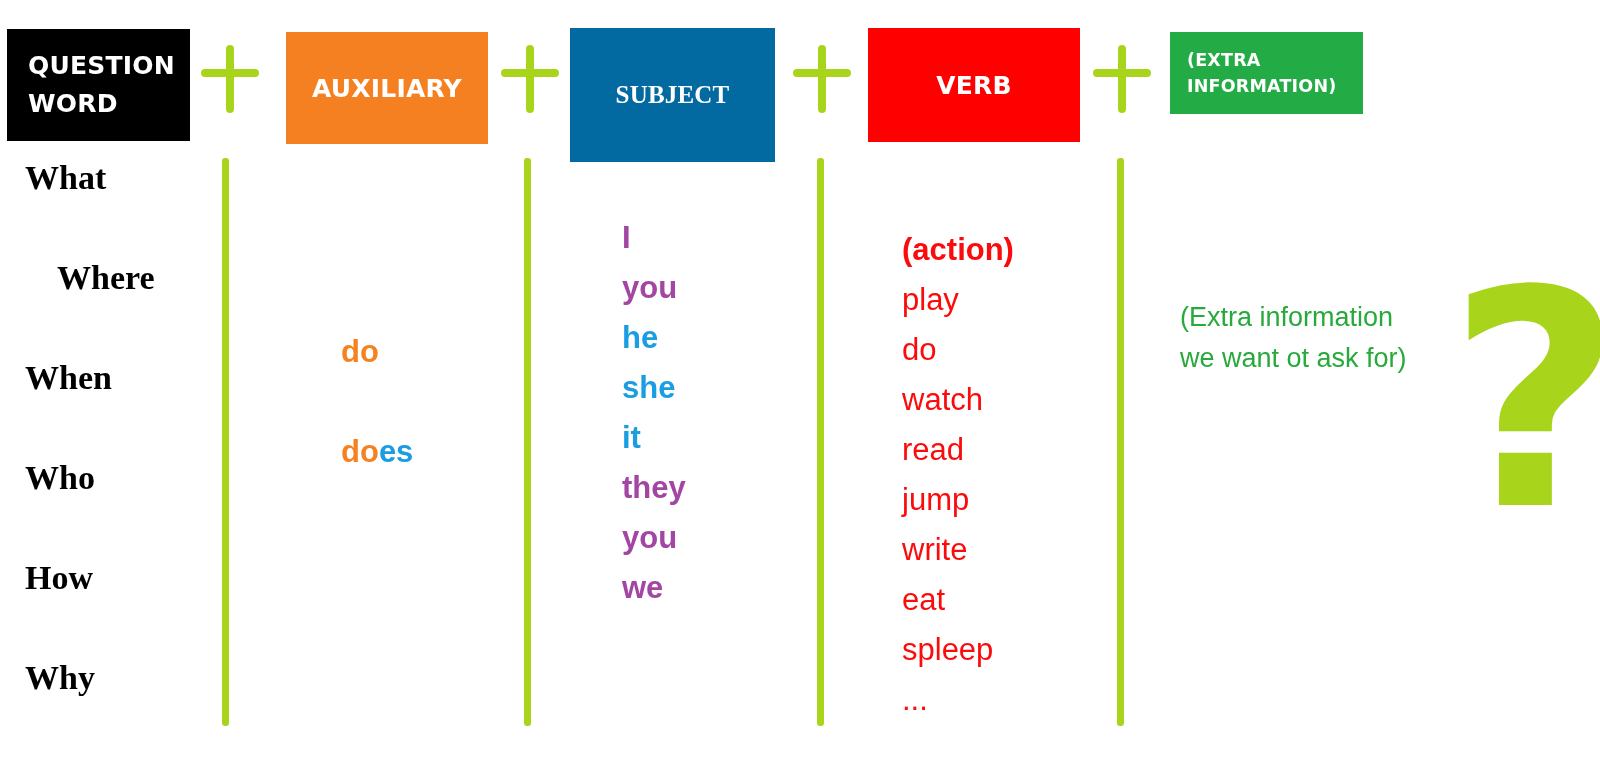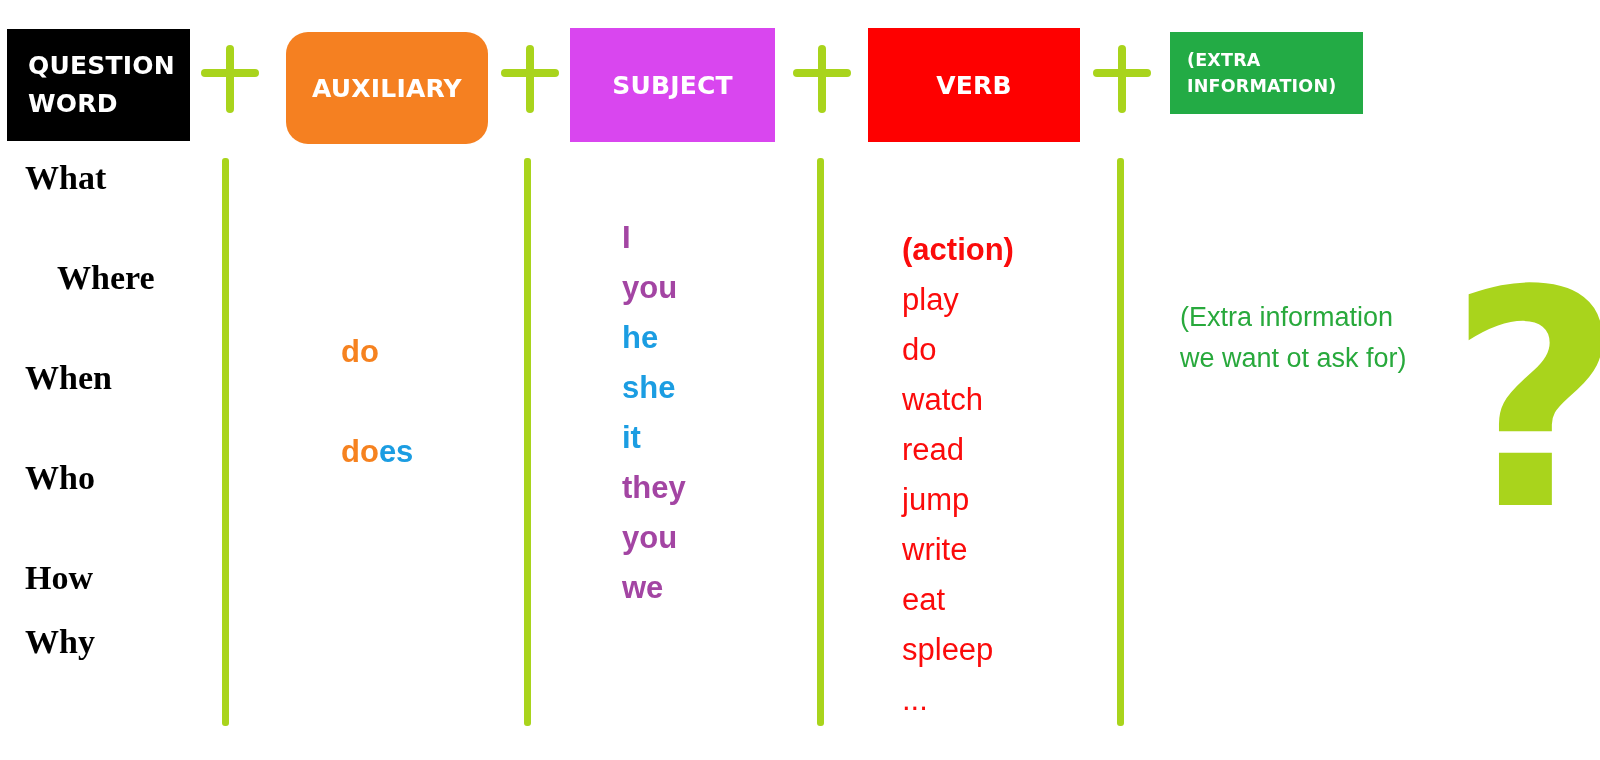--- a/index.html
+++ b/index.html
@@ -18,22 +18,22 @@
     position: absolute;
     display: flex;
     align-items: center;
     color: #ffffff;
     font-weight: bold;
     font-size: 25px;
     letter-spacing: 0.2px;
   }
   .hbox.center { justify-content: center; }
   #box-qword   { left: 7px;    top: 29px; width: 183px; height: 112px; background: #000000; padding-left: 21px; line-height: 38px; }
-  #box-aux     { left: 286px;  top: 32px; width: 202px; height: 112px; background: #F58021; border-radius: 22px; }
-  #box-subject { left: 570px;  top: 28px; width: 205px; height: 114px; background: #d946ef; }
+  #box-aux     { left: 286px;  top: 32px; width: 202px; height: 112px; background: #F58021; }
+  #box-subject { left: 570px;  top: 28px; width: 205px; height: 134px; background: #0369a1; font-family: Liberation Serif, serif; }
   #box-verb    { left: 868px;  top: 28px; width: 212px; height: 114px; background: #FE0000; }
   #box-extra   { left: 1170px; top: 32px; width: 193px; height: 82px; background: #23AB45; padding-left: 17px; font-size: 17.5px; line-height: 26px; }
 
   
   .plus { position: absolute; width: 58px; height: 68px; }
   .plus .v {
     position: absolute; left: 50%; transform: translateX(-50%);
     top: 0; width: 8px; height: 100%;
     background: #A9D41C; border-radius: 4px;
   }
@@ -59,21 +59,21 @@
   #vline-4 { left: 1117px; }
 
   
   .qword {
     position: absolute; left: 25px;
     font-size: 34px; font-weight: bold; color: #000000;
     line-height: 48px;
     font-family: Liberation Serif, serif;
   }
   #qw-0 { top: 154px; } #qw-1 { top: 254px; margin-left: 32px; } #qw-2 { top: 354px; }
-  #qw-3 { top: 454px; } #qw-4 { top: 554px; } #qw-5 { top: 618px; }
+  #qw-3 { top: 454px; } #qw-4 { top: 554px; } #qw-5 { top: 654px; }
 
   
   .aux {
     position: absolute; left: 341px;
     font-size: 31px; font-weight: bold; line-height: 44px;
     font-family: "Liberation Sans", sans-serif;
   }
   #aux-do   { top: 330px; }
   #aux-does { top: 430px; }
   .t-orange { color: #F6821F; }

